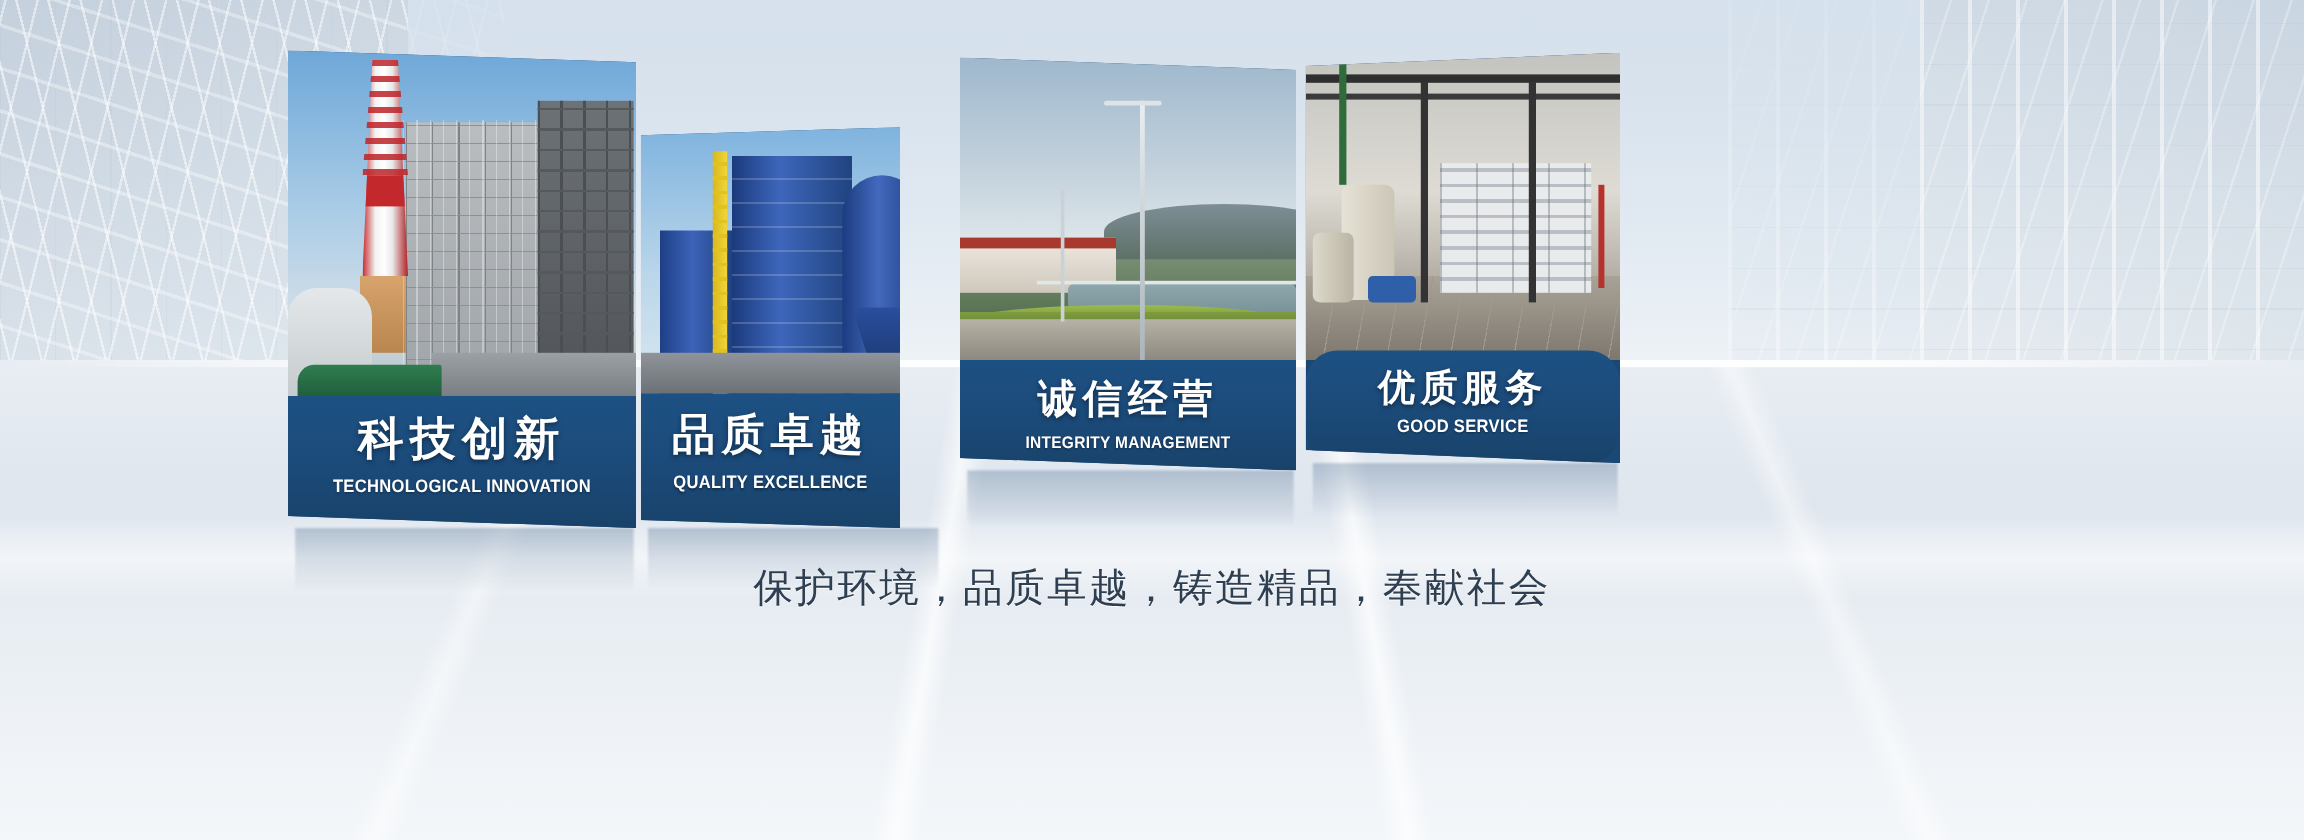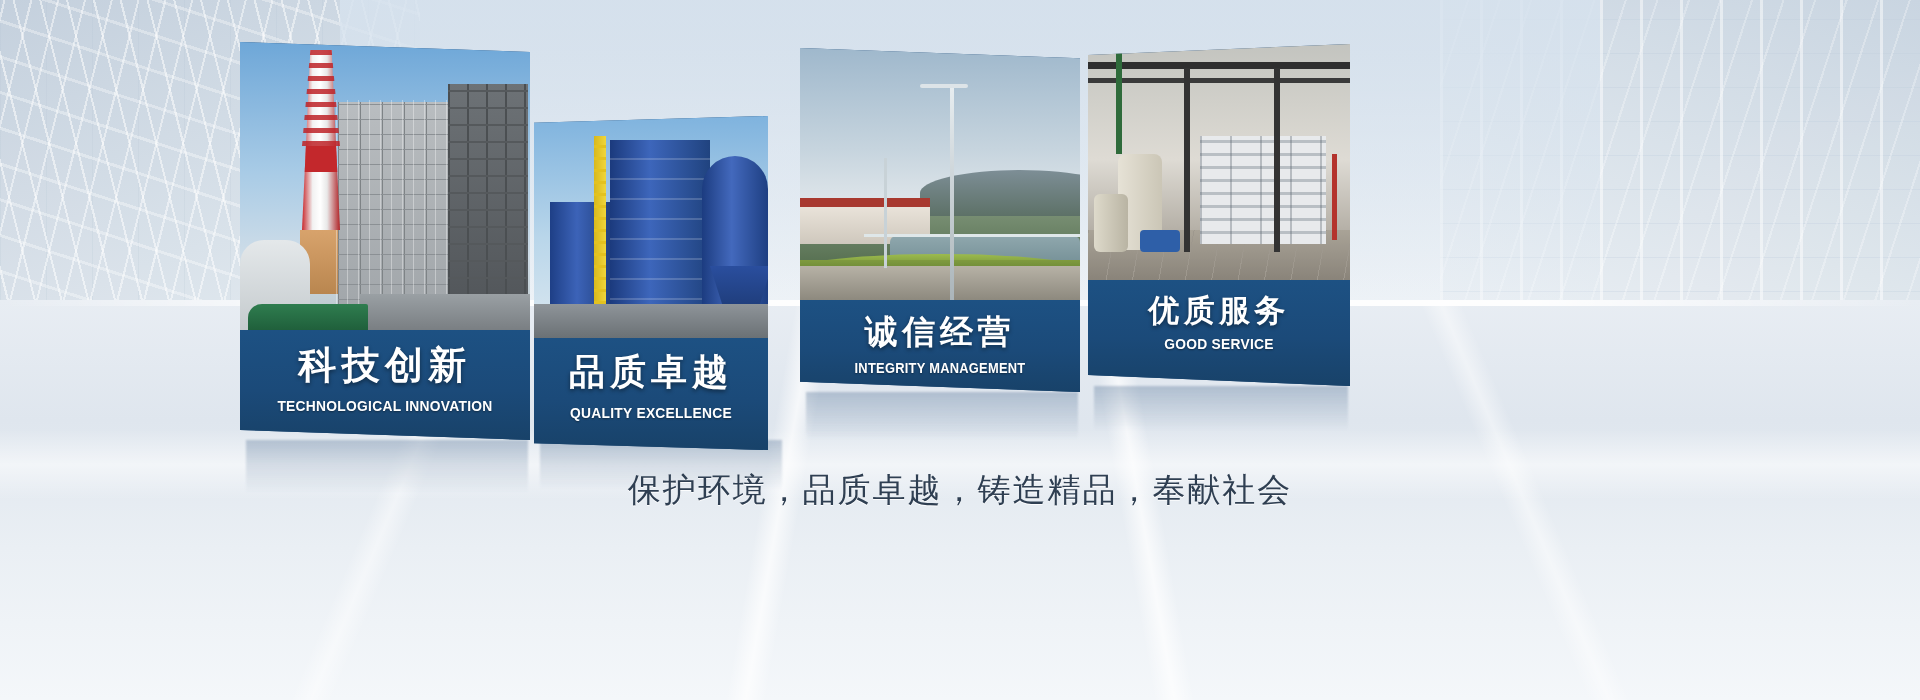--- a/index.html
+++ b/index.html
@@ -109,29 +109,29 @@
   .reflect{
     position:absolute;
     background:linear-gradient(180deg, rgba(60,95,135,.30), rgba(210,222,234,0) 72%);
     filter:blur(1px);
   }
 
   
   #p1 { left:240px; top:42px;  width:290px; height:398px; clip-path: polygon(0 0, 100% 2.5%, 100% 100%, 0 97.5%); }
   #p1 .photo    { height:288px; }
   #p1 .caption  { height:110px;margin-top:12px; }
-  #p2 { left:534px; top:116px; width:234px; height:334px; clip-path: polygon(0 2%, 100% 0, 100% 100%, 0 98%); text-decoration: underline; }
+  #p2 { left:534px; top:106px; width:216px; height:334px; clip-path: polygon(0 2%, 100% 0, 100% 100%, 0 98%); text-decoration: underline; }
   #p2 .photo    { height:222px; }
   #p2 .caption  { height:112px; }
   #p3 { left:800px; top:48px;  width:280px; height:344px; clip-path: polygon(0 0, 100% 3%, 100% 100%, 0 97%); }
   #p3 .photo    { height:252px; }
   #p3 .caption  { height:92px; }
   #p4 { left:1088px; top:44px; width:262px; height:342px; clip-path: polygon(0 3.2%, 100% 0, 100% 100%, 0 96.8%); }
   #p4 .photo    { height:256px; }
-  #p4 .caption  { height:106px; }
+  #p4 .caption  { height:94px;border-radius:27px; }
 
   #p1 .cn { font-size:38px; } #p1 .en { font-size:15px; margin-top:6px; }
   #p2 .cn { font-size:36px; } #p2 .en { font-size:15px; margin-top:7px; }
   #p3 .cn { font-size:33px; } #p3 .en { font-size:14px; margin-top:5px; }
   #p4 .cn { font-size:31px; } #p4 .en { font-size:15px; margin-top:3px; }
 
   
   .ph-sky { position:absolute; inset:0; }
 
   

